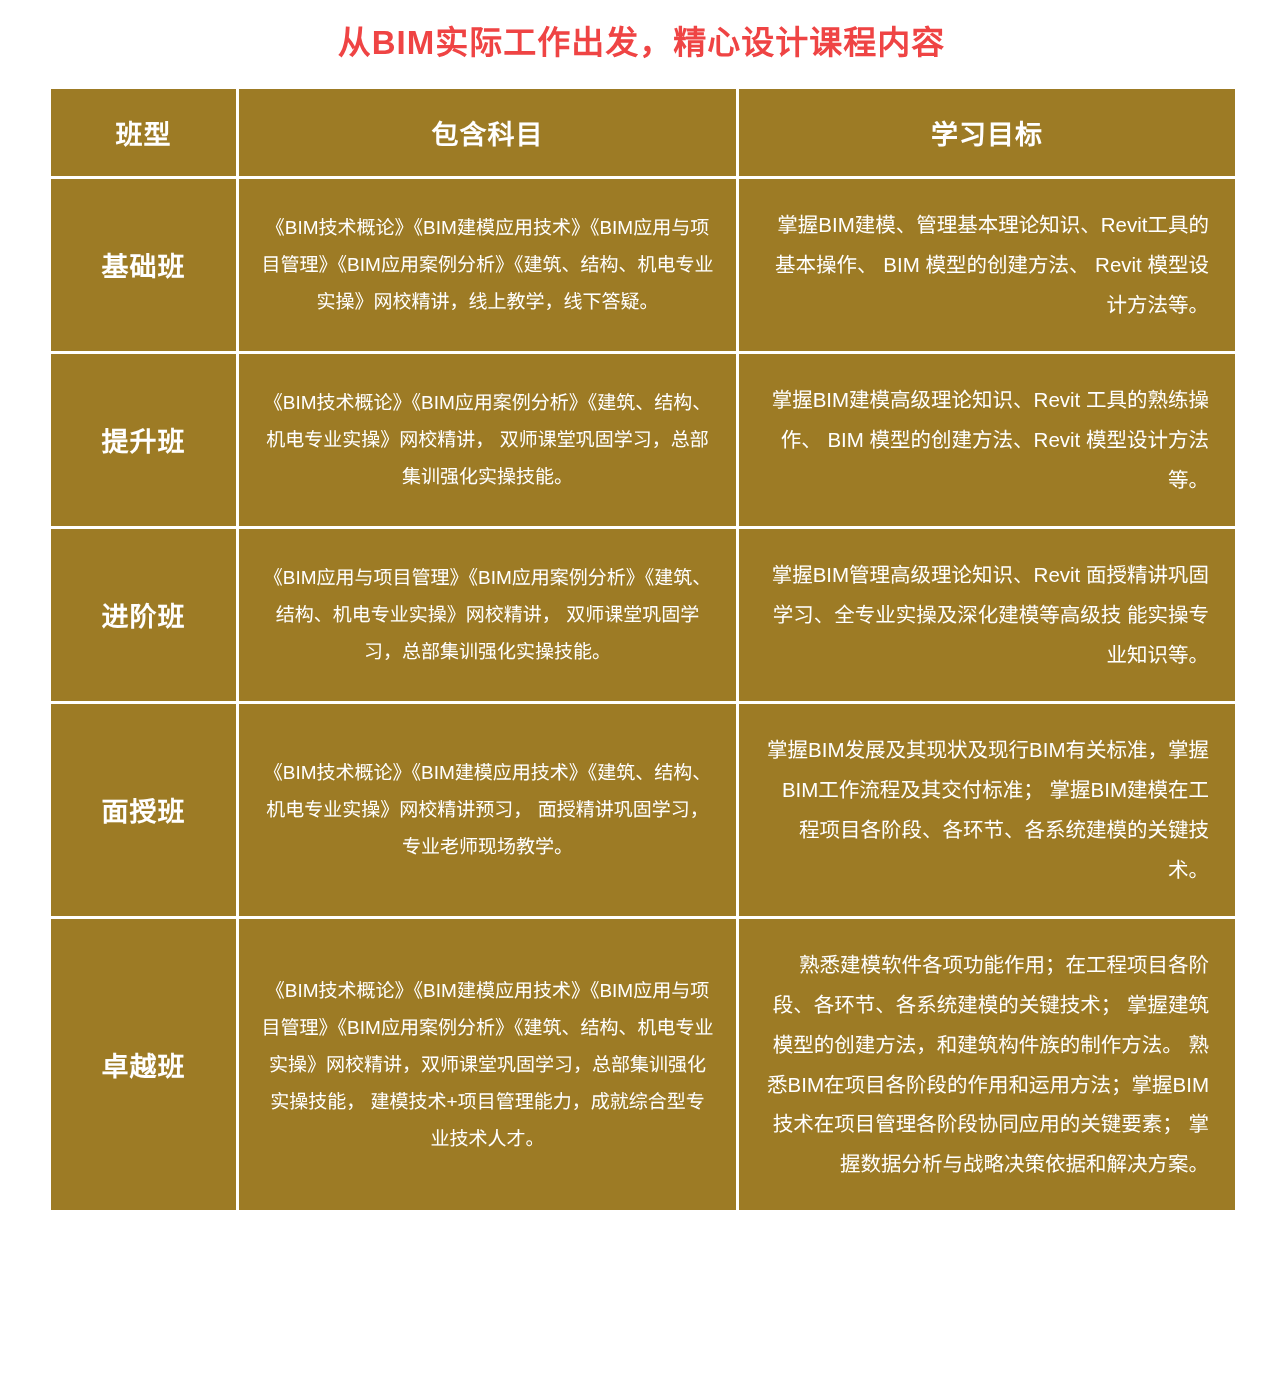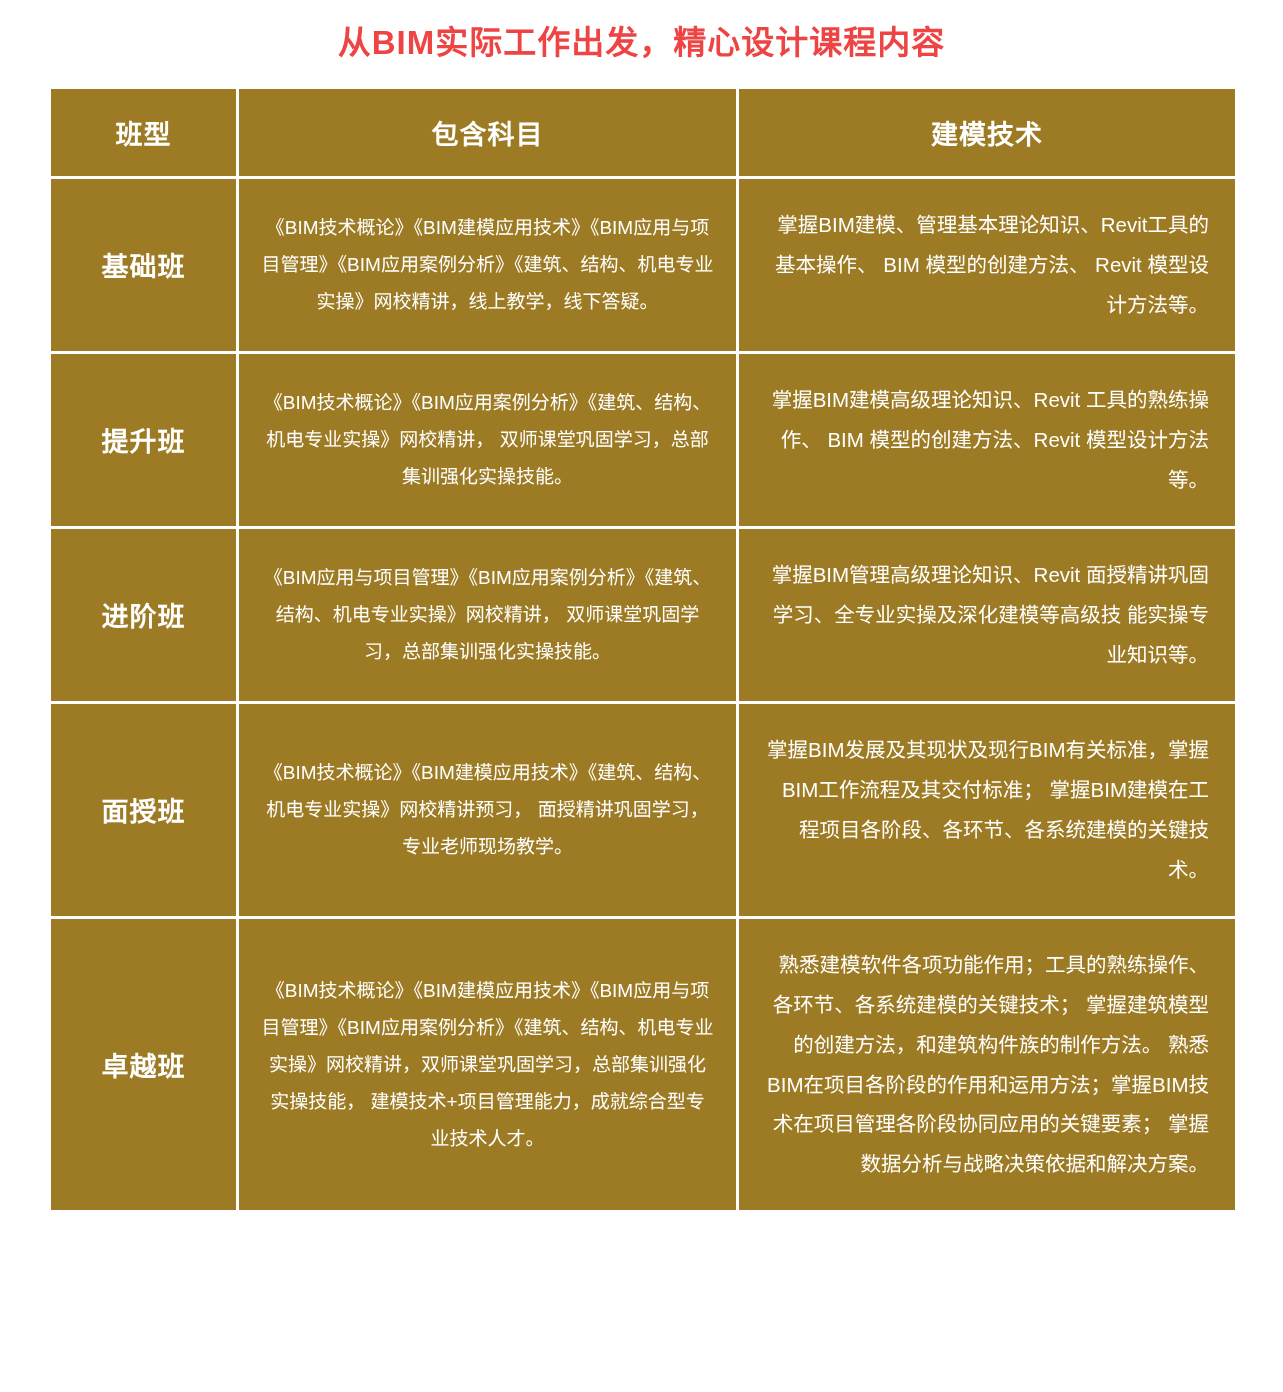--- a/index.html
+++ b/index.html
@@ -87,21 +87,21 @@
     <table class="course-table">
       <colgroup>
         <col class="c1">
         <col class="c2">
         <col class="c3">
       </colgroup>
       <thead>
         <tr>
           <th>班型</th>
           <th>包含科目</th>
-          <th>建模技术</th>
+          <th>学习目标</th>
         </tr>
       </thead>
       <tbody>
         <tr>
           <td class="class-name">基础班</td>
           <td class="subjects">《BIM技术概论》《BIM建模应用技术》《BIM应用与项目管理》《BIM应用案例分析》《建筑、结构、机电专业实操》网校精讲，线上教学，线下答疑。</td>
           <td class="goals">掌握BIM建模、管理基本理论知识、Revit工具的基本操作、 BIM 模型的创建方法、 Revit 模型设计方法等。</td>
         </tr>
         <tr>
           <td class="class-name">提升班</td>
@@ -114,19 +114,19 @@
           <td class="goals">掌握BIM管理高级理论知识、Revit 面授精讲巩固学习、全专业实操及深化建模等高级技 能实操专业知识等。</td>
         </tr>
         <tr>
           <td class="class-name">面授班</td>
           <td class="subjects">《BIM技术概论》《BIM建模应用技术》《建筑、结构、机电专业实操》网校精讲预习， 面授精讲巩固学习，专业老师现场教学。</td>
           <td class="goals">掌握BIM发展及其现状及现行BIM有关标准，掌握BIM工作流程及其交付标准； 掌握BIM建模在工程项目各阶段、各环节、各系统建模的关键技术。</td>
         </tr>
         <tr>
           <td class="class-name">卓越班</td>
           <td class="subjects">《BIM技术概论》《BIM建模应用技术》《BIM应用与项目管理》《BIM应用案例分析》《建筑、结构、机电专业实操》网校精讲，双师课堂巩固学习，总部集训强化实操技能， 建模技术+项目管理能力，成就综合型专业技术人才。</td>
-          <td class="goals">熟悉建模软件各项功能作用；工具的熟练操作、各环节、各系统建模的关键技术； 掌握建筑模型的创建方法，和建筑构件族的制作方法。 熟悉BIM在项目各阶段的作用和运用方法；掌握BIM技术在项目管理各阶段协同应用的关键要素； 掌握数据分析与战略决策依据和解决方案。</td>
+          <td class="goals">熟悉建模软件各项功能作用；在工程项目各阶段、各环节、各系统建模的关键技术； 掌握建筑模型的创建方法，和建筑构件族的制作方法。 熟悉BIM在项目各阶段的作用和运用方法；掌握BIM技术在项目管理各阶段协同应用的关键要素； 掌握数据分析与战略决策依据和解决方案。</td>
         </tr>
       </tbody>
     </table>
   </div>
 
 </div>
 
 </body></html>

